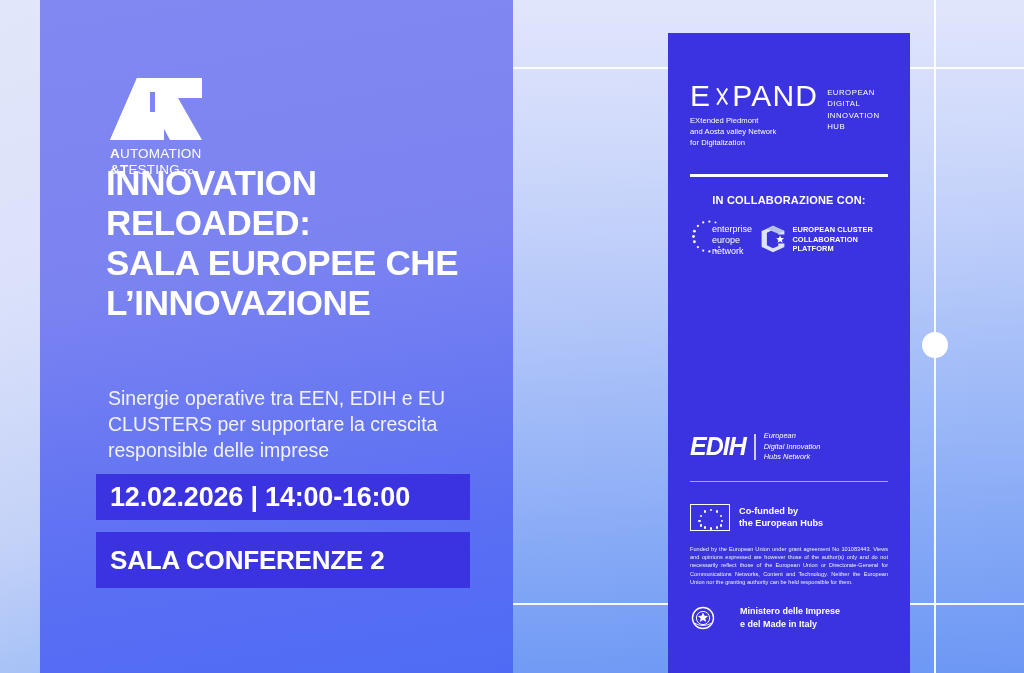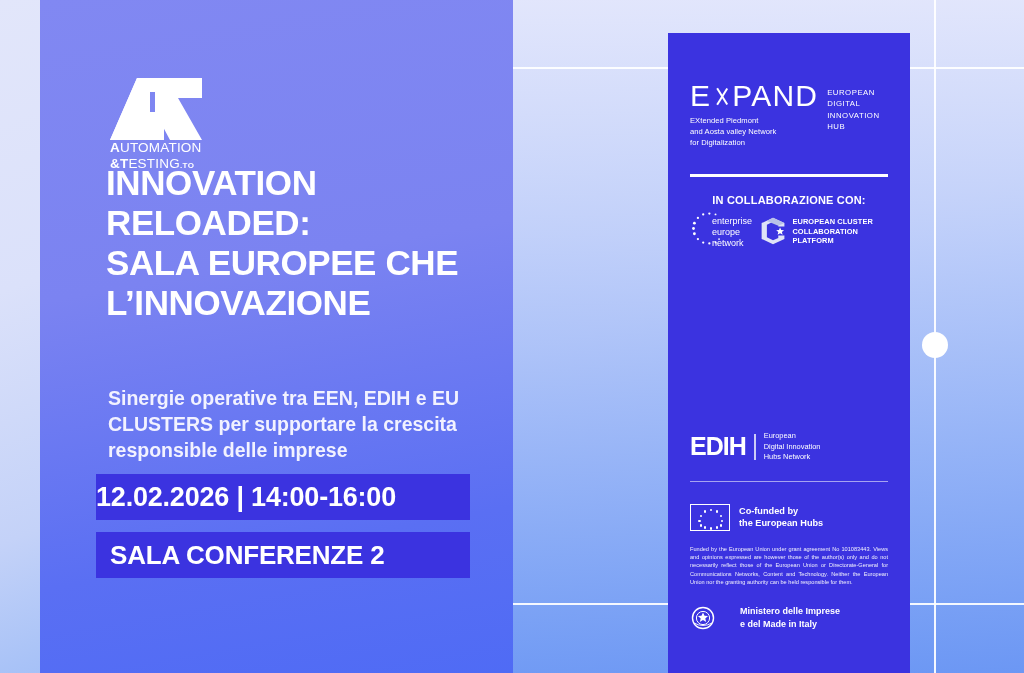--- a/index.html
+++ b/index.html
@@ -29,50 +29,50 @@
   
   #left-panel {
     position:absolute; left:40px; top:0; width:473px; height:673px;
     background:linear-gradient(170deg,#8188f2 0%,#7b83f1 40%,#5a6ff3 78%,#4f6bf5 100%);
     padding:62px 0 0 0;
   }
   
   #at-logo { position:absolute; left:70px; top:78px; width:92px; }
   #at-logo svg { display:block; }
   .logo-word {
-    margin-top:0; color:#fff; font-size:13.5px; font-weight:700;
+    margin-top:6px; color:#fff; font-size:13.5px; font-weight:700;
     letter-spacing:.2px; line-height:1.18;
   }
   .logo-word .thin { font-weight:400; }
   .logo-to { font-size:8px; font-weight:700; letter-spacing:.4px; }
 
   
   #headline {
     position:absolute; left:66px; top:163px; width:430px;
     color:#fff; font-size:35px; font-weight:800; line-height:1.14;
     letter-spacing:-0.4px;
   }
   #headline .ln { display:block; white-space:nowrap; }
 
   
   #subtitle {
     position:absolute; left:68px; top:386px; width:420px;
-    color:#f2f2ff; font-size:19.5px; font-weight:700; line-height:1.33;
+    color:#f2f2ff; font-size:19.5px; font-weight:400; line-height:1.33;
   }
   #subtitle .ln { display:block; }
 
   
   .badge {
     position:absolute; left:56px;
     background:#3b33e0;
     color:#fff; font-weight:800; letter-spacing:-0.2px;
     display:flex; align-items:center;
   }
-  #badge-date { top:474px; width:374px; height:46px; font-size:27px; }
-  #badge-room { top:532px; width:374px; height:46px; font-size:26px; padding-left:14px; }
+  #badge-date { top:474px; width:374px; height:46px; font-size:27px; padding-left:14px; }
+  #badge-room { top:532px; width:374px; height:56px; font-size:26px; padding-left:14px; }
 
   
   #right-panel {
     position:absolute; left:668px; top:33px; width:242px; height:640px;
     background:#3b33e0;
     color:#fff;
     padding:48px 22px 0 22px;
   }
   
   #expand-row { display:flex; gap:9px; align-items:flex-start; }
@@ -92,34 +92,34 @@
   }
   #edih-tag { font-size:7.8px; line-height:1.45; letter-spacing:.5px; padding-top:6px; }
 
   
   .rule-strong { height:3px; background:#fff; margin:26px 0 0 0; }
   .rule-thin { height:1px; background:rgba(255,255,255,.55); }
 
   #collab-title {
     text-align:center; font-size:11px; font-weight:700; letter-spacing:.2px; margin-top:17px;
   }
-  #collab-logos { display:flex; align-items:center; justify-content:center; gap:6px; margin-top:4px; }
+  #collab-logos { display:flex; align-items:center; justify-content:center; gap:6px; margin-top:12px; }
 
   .een-logo { position:relative; width:72px; height:42px; }
   .een-stars { position:absolute; inset:0; }
   .een-text {
     position:absolute; left:22px; top:6px; font-size:9px; line-height:1.22;
     font-weight:400; color:#fff;
   }
   .eccp { display:flex; align-items:center; gap:5px; }
   .eccp-text { font-size:7.4px; font-weight:700; line-height:1.25; letter-spacing:.1px; }
 
   
   #edih-block { position:absolute; left:22px; top:398px; width:198px; }
-  #edih-row { display:flex; align-items:center; gap:8px; }
+  #edih-row { display:flex; align-items:center; gap:8px;font-style:italic; }
   #edih-mark { font-size:25px; font-weight:900; letter-spacing:-1px; line-height:1; }
   #edih-bar { width:2px; height:26px; background:rgba(255,255,255,.75); }
   #edih-desc { font-size:7.4px; line-height:1.42; }
 
   #eu-fund { display:flex; align-items:center; gap:9px; margin-top:22px; }
   .eu-flag {
     width:40px; height:27px; border:1px solid #fff; position:relative; flex:none;
   }
   .eu-flag .s { position:absolute; width:2.4px; height:2.4px; background:#fff; border-radius:50%; }
   #eu-fund-text { font-size:9.2px; font-weight:700; line-height:1.35; }

